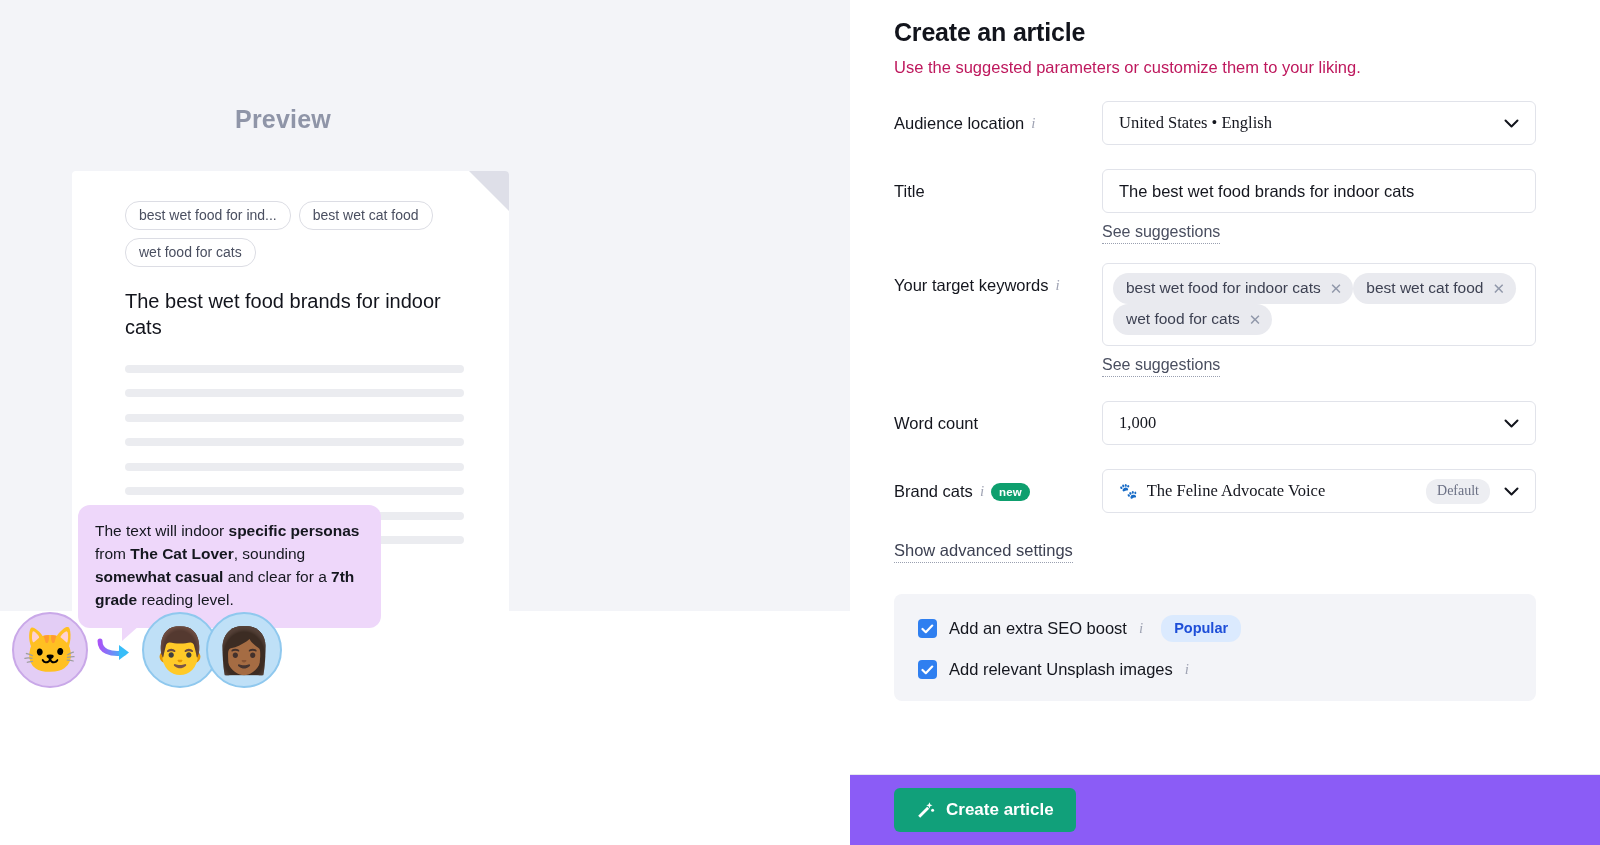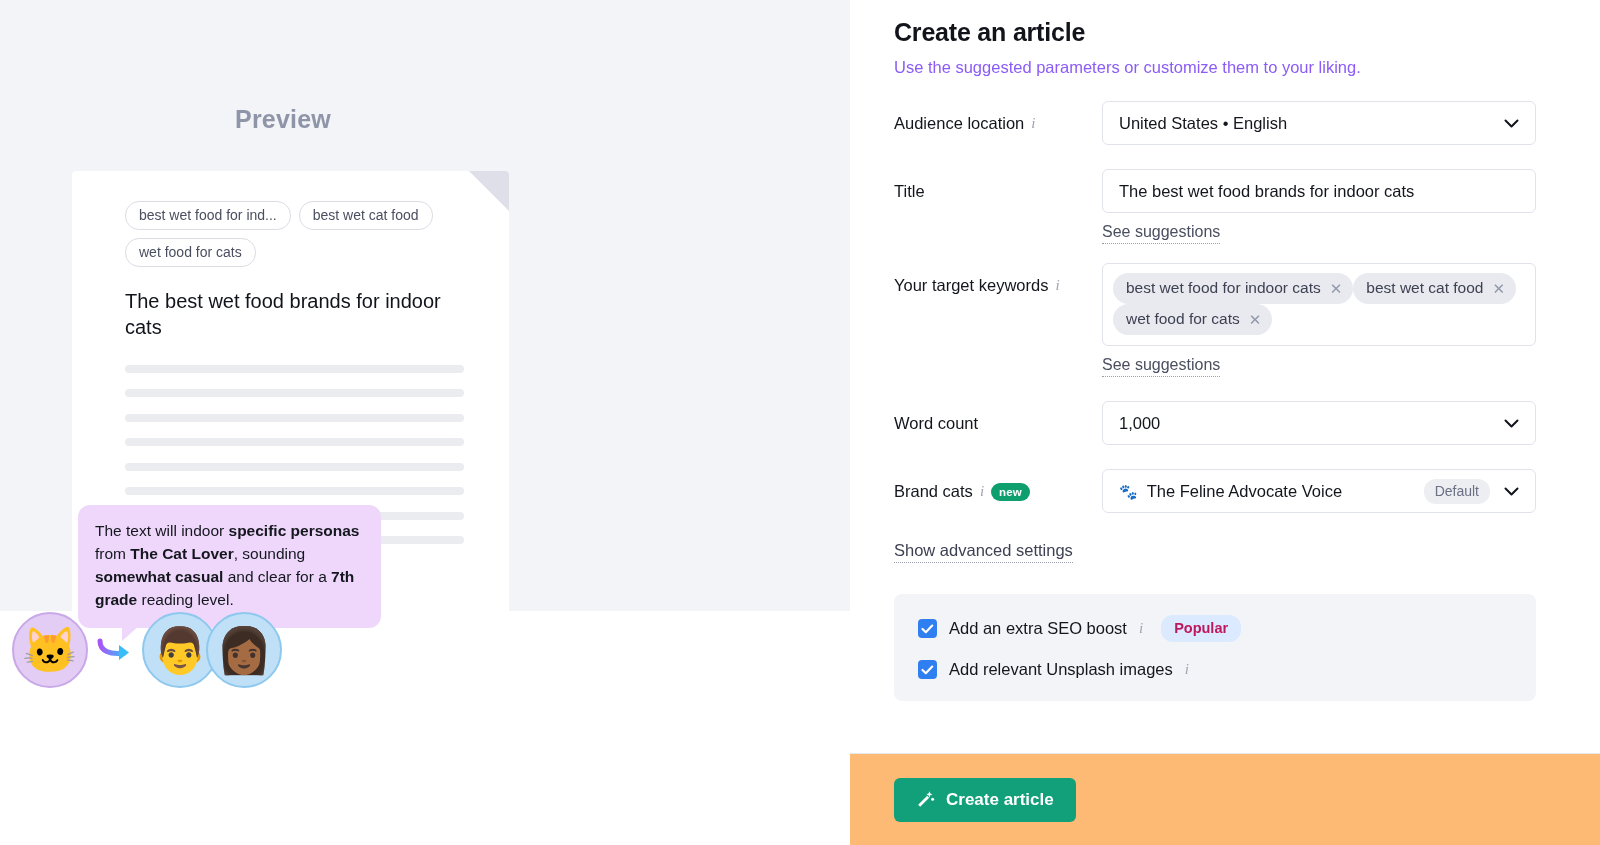--- a/index.html
+++ b/index.html
@@ -76,21 +76,21 @@
   .arrow-wrap { width: 54px; display: flex; justify-content: center; align-items: center; }
   .arrow-wrap svg { display: block; }
 
   
   .form-pane {
     flex: 1; height: 845px; background: #ffffff;
     position: relative; padding: 0 64px 0 44px;
   }
   .form-head { padding-top: 18px; }
   .form-title { font-size: 25px; font-weight: bold; color: #12141c; letter-spacing: -.2px; }
-  .form-sub { margin-top: 11px; font-size: 16.5px; color: #8b5cf6; }
+  .form-sub { margin-top: 11px; font-size: 16.5px; color: #be185d; }
 
   .frow { display: flex; align-items: flex-start; margin-top: 24px; }
   .frow.tight { margin-top: 19px; }
   .flabel {
     width: 208px; flex: 0 0 208px; padding-top: 13px;
     font-size: 16.5px; color: #14161e; display: flex; align-items: center; gap: 7px;
   }
   .fctl { flex: 1; position: relative; }
 
   .info-i {
@@ -102,21 +102,21 @@
     background: #0e9f6e; color: #fff; font-size: 11.5px; font-weight: bold;
     border-radius: 9px; padding: 3px 8px 3px; letter-spacing: .2px;
   }
 
   .field {
     width: 100%; border: 1px solid #e1e3ea; border-radius: 6px;
     background: #fff; min-height: 44px;
     display: flex; align-items: center; padding: 0 16px;
     font-size: 16.5px; color: #14161e;
   }
-  .field.select { justify-content: space-between; cursor: pointer; }
+  .field.select { justify-content: space-between; cursor: pointer; font-family: Liberation Serif, serif; }
   .chev { color: #12141c; font-size: 15px; line-height: 1; }
   .chev svg { display: block; }
 
   .see-sugg {
     display: inline-block; margin-top: 10px; font-size: 16px; color: #4a4f60;
     border-bottom: 1px dotted #9aa0b0; cursor: pointer; padding-bottom: 2px;
   }
 
   .kw-box {
     border: 1px solid #e1e3ea; border-radius: 6px; background: #fff;
@@ -149,27 +149,27 @@
   .opt { display: flex; align-items: center; gap: 12px; }
   .opt + .opt { margin-top: 18px; }
   .cb {
     width: 19px; height: 19px; border-radius: 4px; background: #2f7ff0;
     display: flex; align-items: center; justify-content: center; flex: 0 0 19px;
     cursor: pointer;
   }
   .cb svg { display: block; }
   .opt-label { font-size: 16.5px; color: #14161e; }
   .badge-popular {
-    background: #dbeafe; color: #be185d; font-size: 14.5px; font-weight: bold;
+    background: #dbeafe; color: #1d4ed8; font-size: 14.5px; font-weight: bold;
     border-radius: 12px; padding: 5px 13px 6px; margin-left: 6px;
   }
 
   .footer {
-    position: absolute; left: 0; right: 0; bottom: 0; height: 92px;
-    border-top: 1px solid #e6e8ee; background: #fdba74;
+    position: absolute; left: 0; right: 0; bottom: 0; height: 71px;
+    border-top: 1px solid #e6e8ee; background: #8b5cf6;
     display: flex; align-items: center; padding-left: 44px;
   }
   .btn-create {
     background: #11a07a; color: #fff; border: none; border-radius: 6px;
     height: 44px; padding: 0 22px; font-size: 17px; font-weight: bold;
     display: inline-flex; align-items: center; gap: 11px; cursor: pointer;
     font-family: "Liberation Sans", sans-serif;
   }
   .btn-create svg { display: block; }
 </style>

